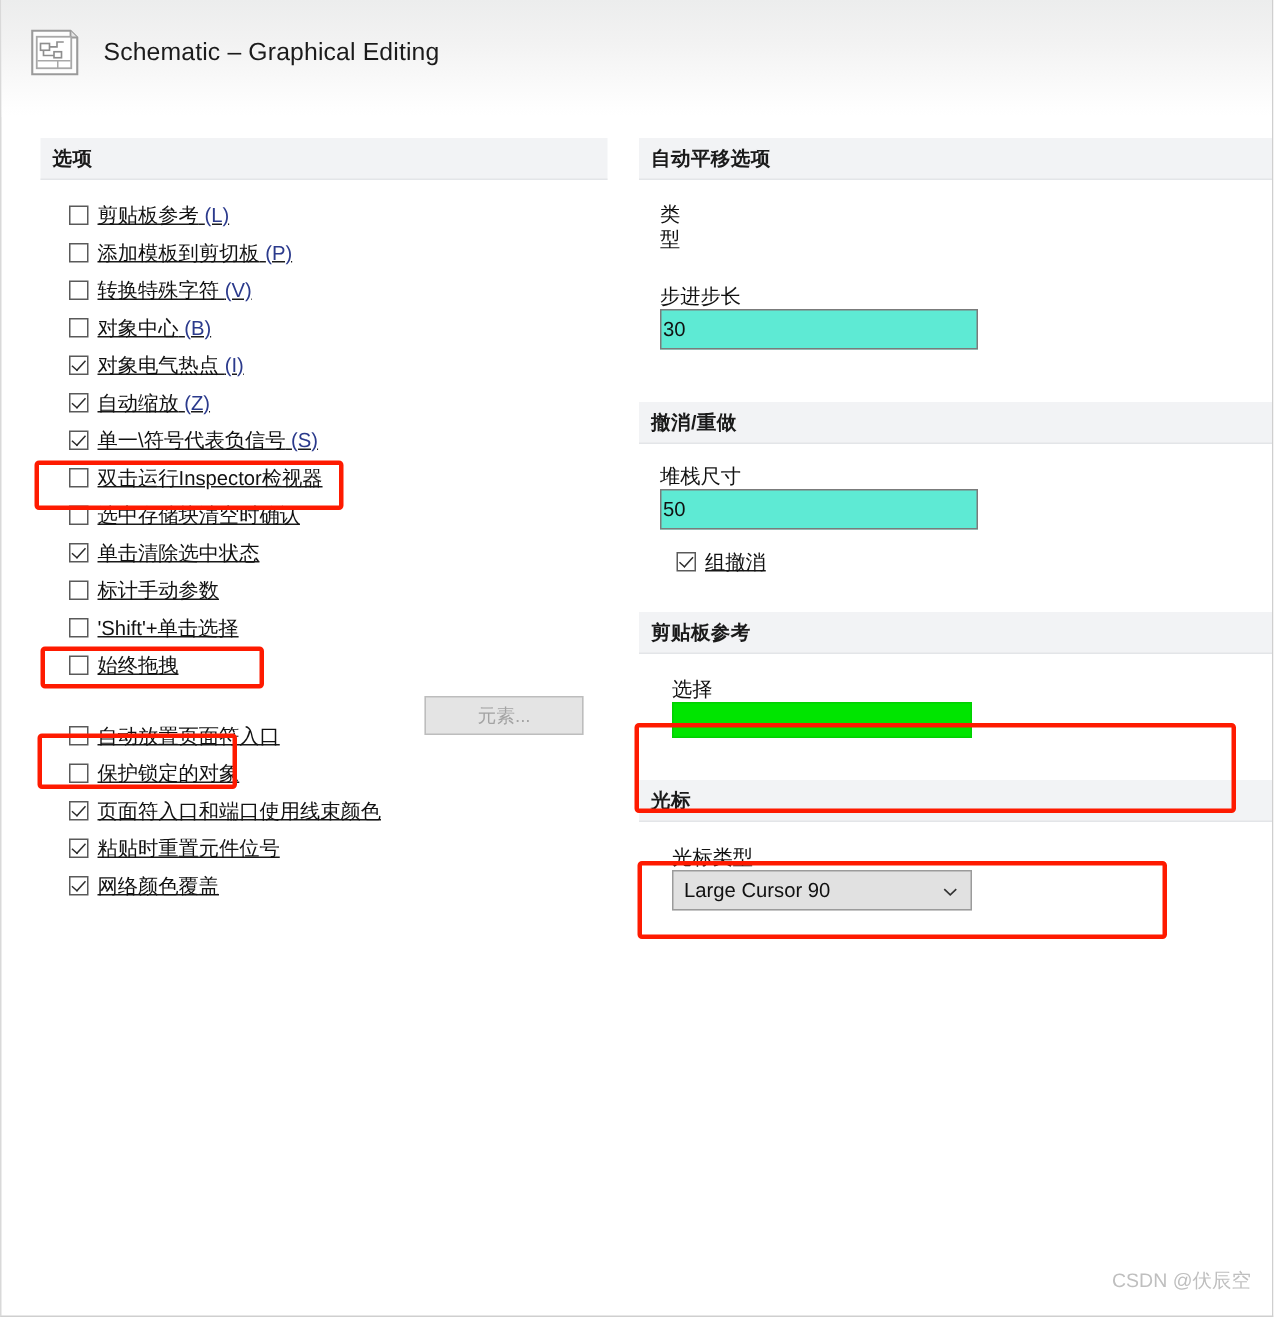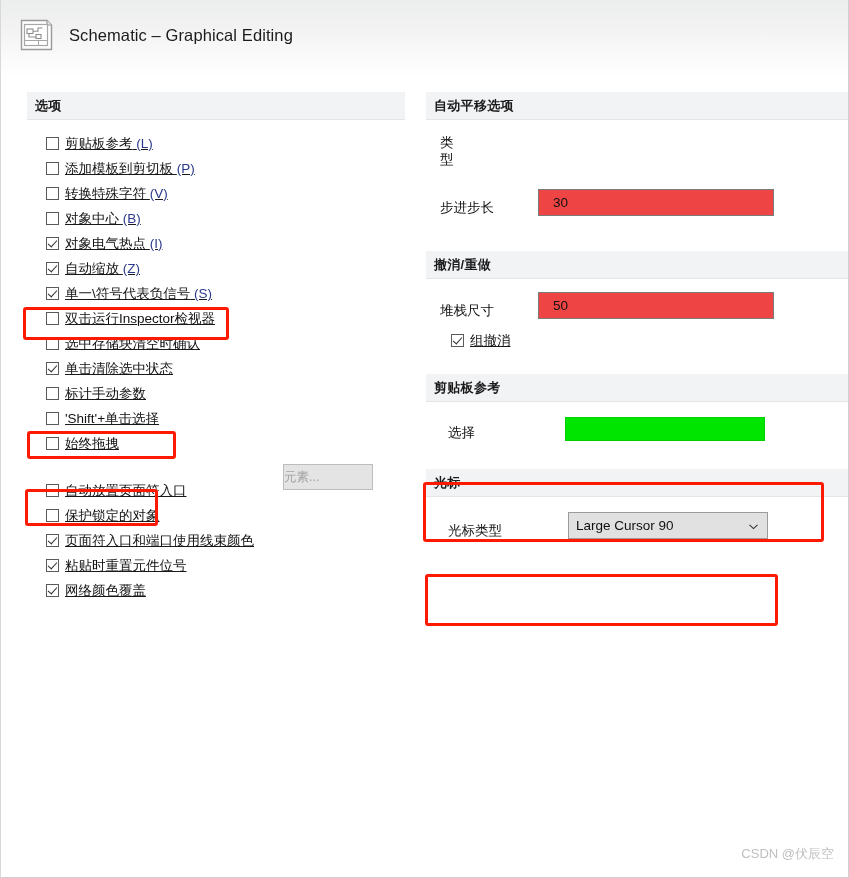--- a/index.html
+++ b/index.html
@@ -116,60 +116,61 @@
     white-space: nowrap;
     line-height: 1;
   }
   .mnem { color: #2b3a8c; }
 
   
   .ghost-btn {
     position: absolute;
     left: 282px;
     top: 464px;
-    width: 90px;
+    width: 106px;
     height: 26px;
     background: #e4e4e4;
     border: 1px solid #bdbdbd;
     color: #a3a3a3;
     font-size: 12.5px;
     display: flex;
     align-items: center;
-    justify-content: flex-start;
+    justify-content: center;
     box-sizing: border-box;
   }
 
   
   .field-row {
     display: flex;
-    align-items: flex-end;
+    align-items: flex-start;
     padding-left: 14px;
     box-sizing: border-box;
+    flex-direction: column;
   }
   .field-label {
     font-size: 13.5px;
     color: #111111;
     white-space: nowrap;
     line-height: 17px;
   }
   .field-label.wrap {
     width: 24px;
     white-space: normal;
     word-break: break-all;
   }
 
   .txt-input {
-    background: #ef4444;
+    background: #5eead4;
     border: 1px solid #7b7b7b;
     height: 27px;
-    width: 236px;
-    box-sizing: border-box;
-    display: flex;
-    align-items: center;
-    padding-left: 14px;
+    width: 212px;
+    box-sizing: border-box;
+    display: flex;
+    align-items: center;
+    padding-left: 1px;
     font-size: 13.5px;
     color: #111111;
   }
   .combo {
     background: #e1e1e1;
     border: 1px solid #9b9b9b;
     height: 27px;
     width: 200px;
     box-sizing: border-box;
     display: flex;

